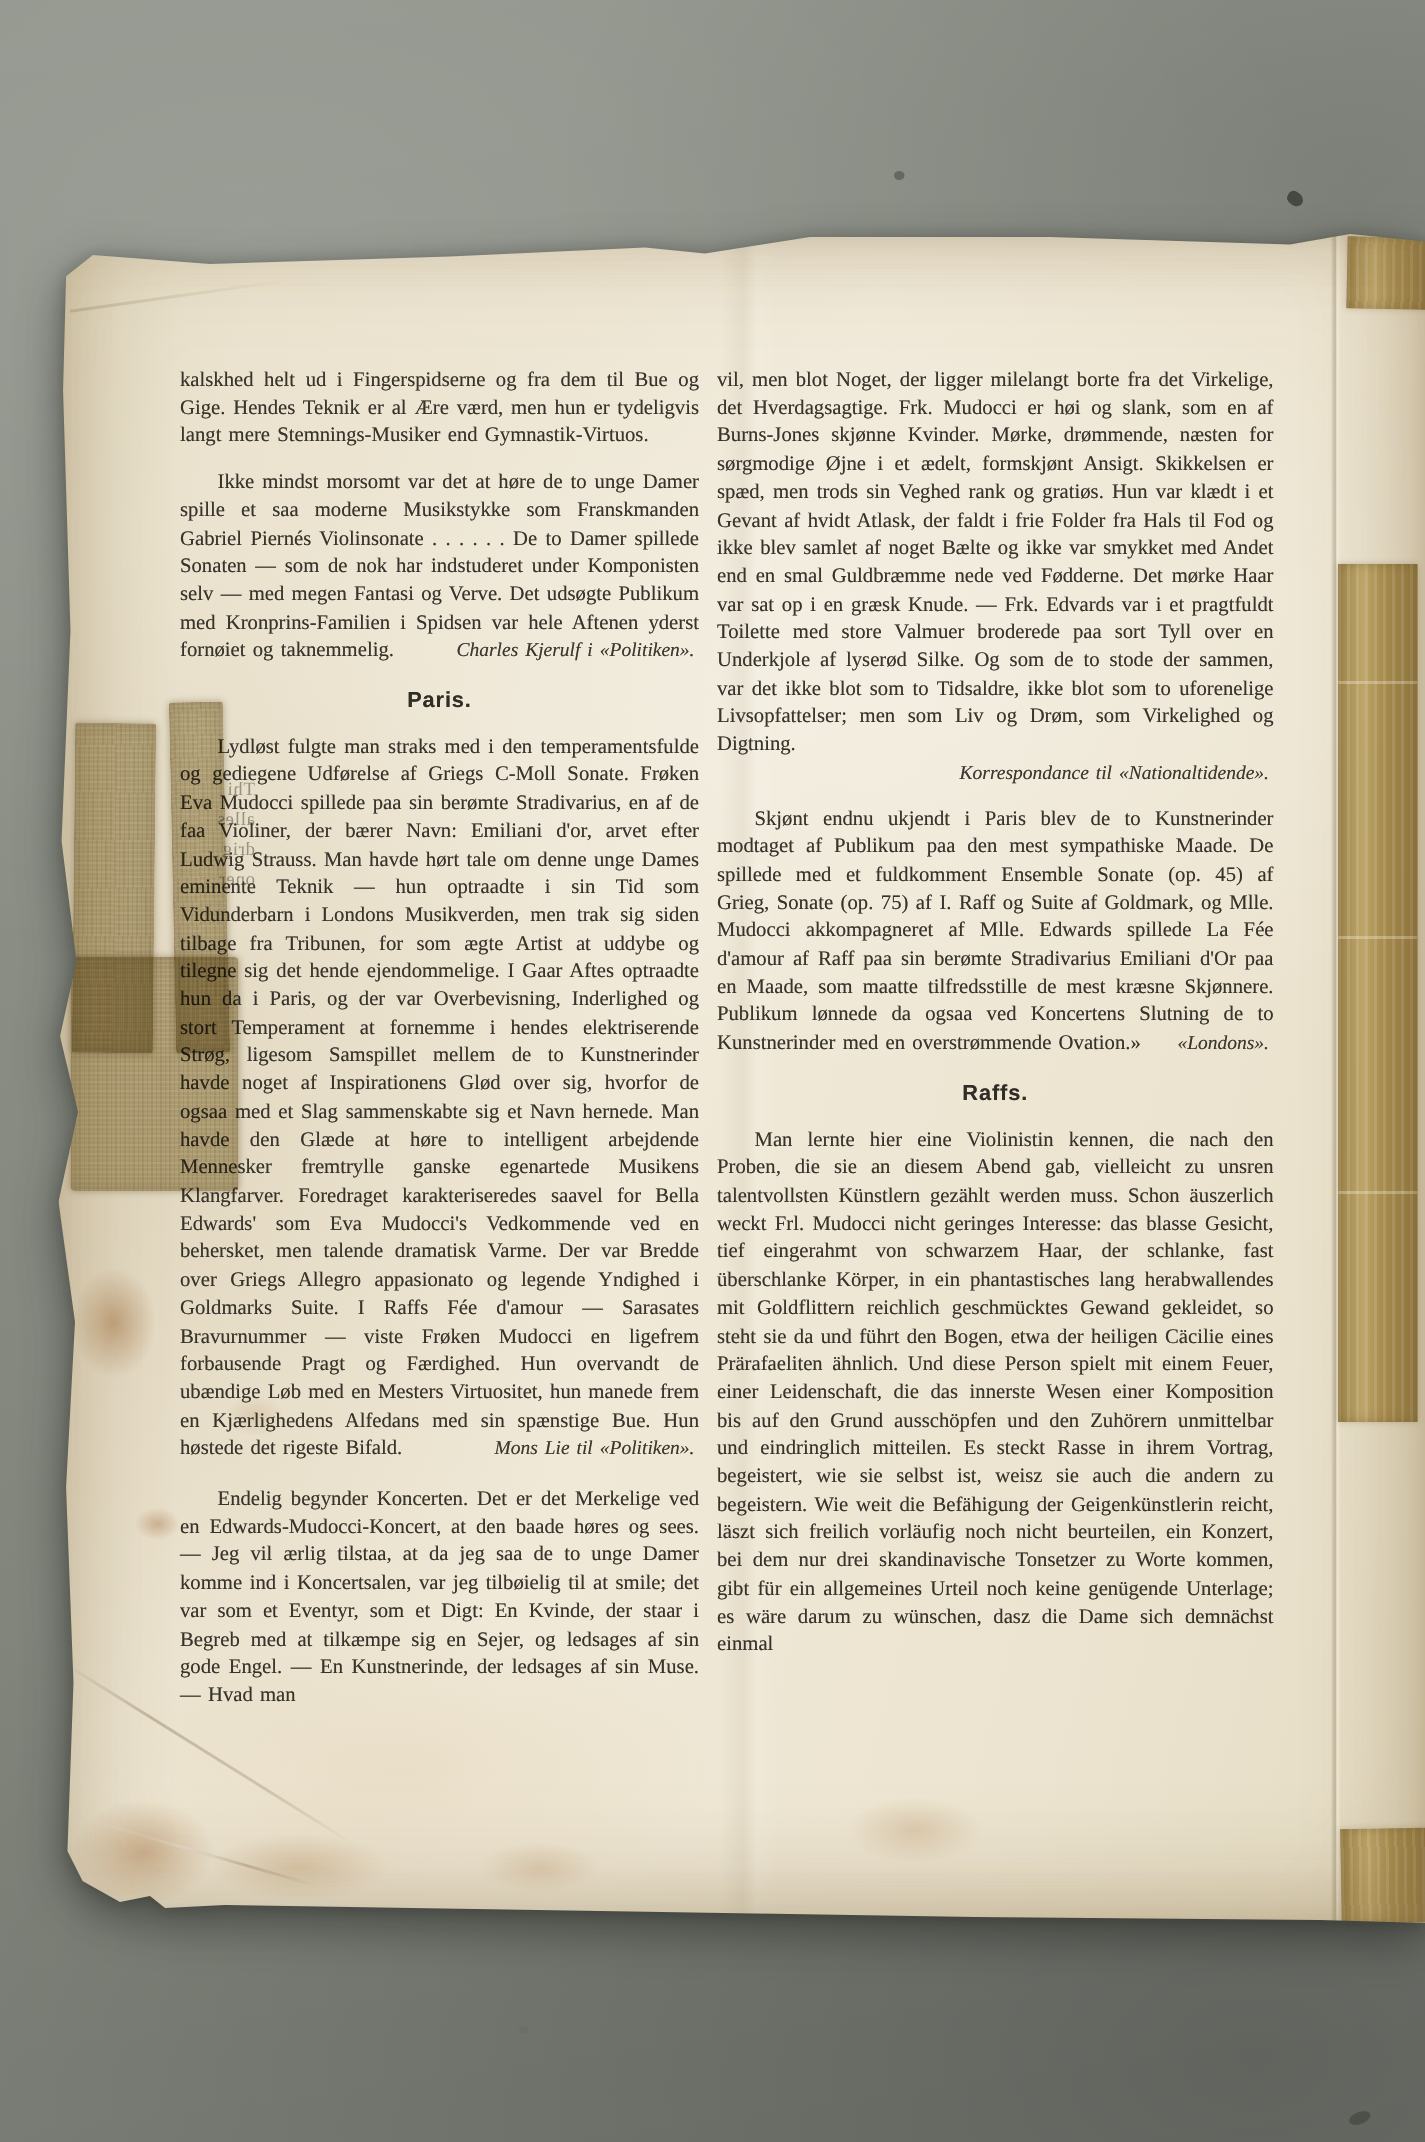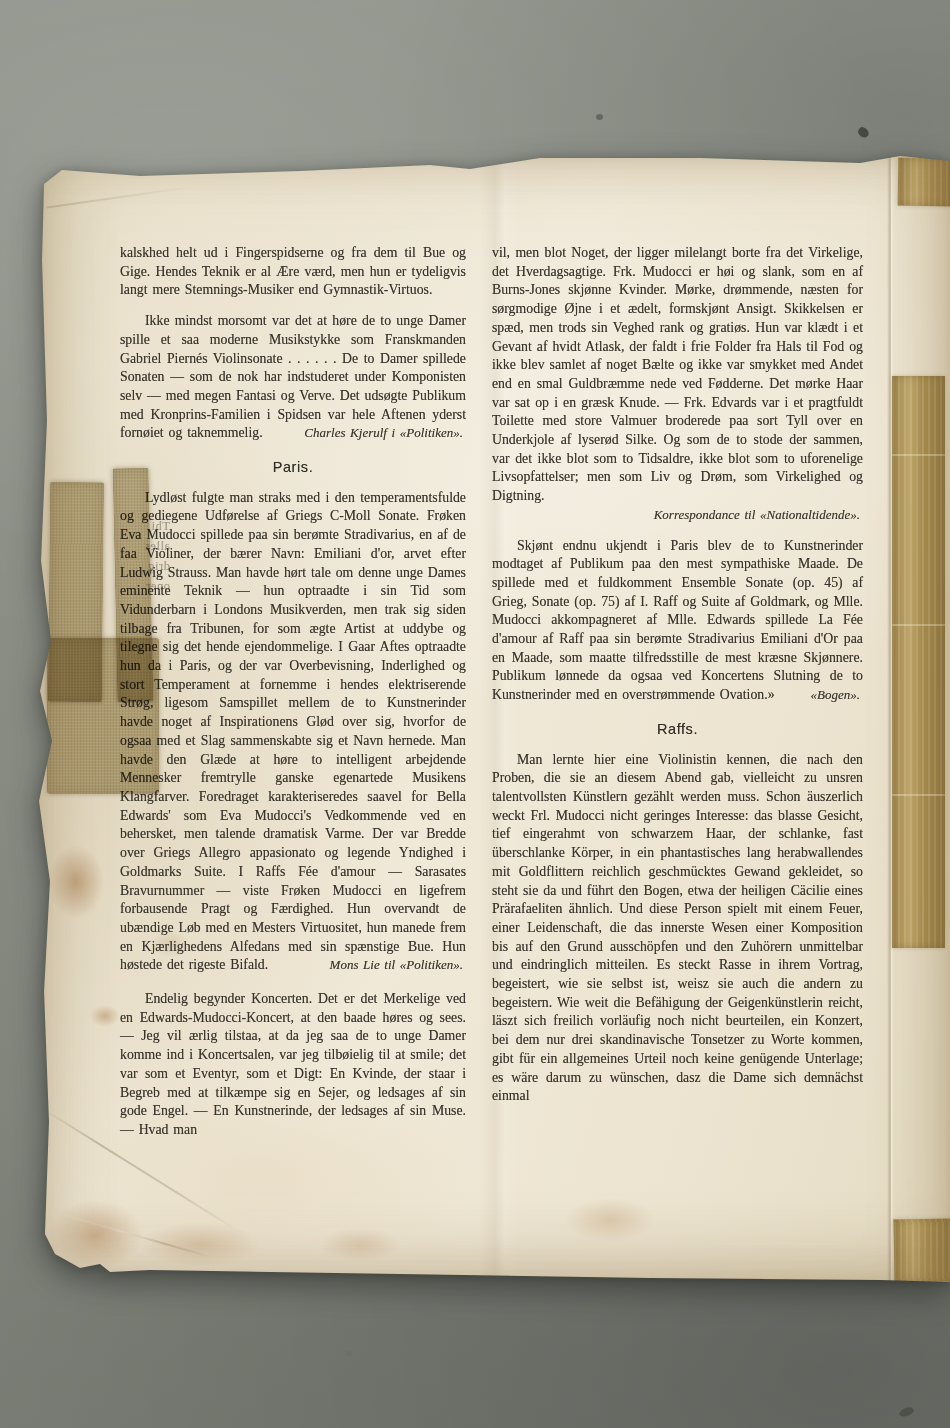--- a/index.html
+++ b/index.html
@@ -98,25 +98,25 @@
     transform:scaleX(-1);color:rgba(72,68,58,.5);
     font-size:12.5px;line-height:20px;letter-spacing:.5px;pointer-events:none;
   }
 
   .col{
     position:absolute;top:88px;color:#38342c;
     font-size:13.8px;line-height:18.7px;word-spacing:.10em;
     text-shadow:0 0 .4px rgba(56,52,44,.55);
   }
   .col-left{left:84px;width:346px;}
-  .col-right{left:456px;width:371px;}
+  .col-right{left:442px;width:371px;}
   .paragraph{text-align:justify;margin:0;}
   .paragraph.indent{text-indent:25px;margin-top:12px;}
   .heading{
-    font-family:"Liberation Sans", sans-serif;font-weight:400;
+    font-family:"Liberation Sans", sans-serif;font-weight:700;
     font-size:14.5px;letter-spacing:.6px;text-align:center;
     margin:3px 0 4px;color:#302c26;text-indent:0;
   }
   .attribution{
     font-style:italic;font-size:13px;text-align:right;
     padding-right:3px;margin:0 0 15px;color:#3c372f;
   }
   .attribution.inline-attr{margin-top:-18.7px;}
   .attribution.own-line{margin-bottom:8px;}
 </style>
@@ -161,21 +161,21 @@
           <div class="attribution inline-attr">Charles Kjerulf i «Politiken».</div>
           <div class="heading">Paris.</div>
           <div class="paragraph indent">Lydløst fulgte man straks med i den temperamentsfulde og gediegene Udførelse af Griegs C-Moll Sonate. Frøken Eva Mudocci spillede paa sin berømte Stradivarius, en af de faa Violiner, der bærer Navn:  Emiliani d'or, arvet efter Ludwig Strauss.  Man havde hørt tale om denne unge Dames eminente Teknik — hun optraadte i sin Tid som Vidunderbarn i Londons Musikverden, men trak sig siden tilbage fra Tribunen, for som ægte Artist at uddybe og tilegne sig det hende ejendommelige.  I Gaar Aftes optraadte hun da i Paris, og der var Overbevisning, Inderlighed og stort Temperament at fornemme i hendes elektriserende Strøg, ligesom Samspillet mellem de to Kunstnerinder havde noget af Inspirationens Glød over sig, hvorfor de ogsaa med et Slag sammenskabte sig et Navn hernede.  Man havde den Glæde at høre to intelligent arbejdende Mennesker fremtrylle ganske egenartede Musikens Klangfarver. Foredraget karakteriseredes saavel for Bella Edwards' som Eva Mudocci's Vedkommende ved en behersket, men talende dramatisk Varme.  Der var Bredde over Griegs Allegro appasionato og legende Yndighed i Goldmarks Suite.  I Raffs Fée d'amour — Sarasates Bravurnummer — viste Frøken Mudocci en ligefrem forbausende Pragt og Færdighed.  Hun overvandt de ubændige Løb med en Mesters Virtuositet, hun manede frem en Kjærlighedens Alfedans med sin spænstige Bue. Hun høstede det rigeste Bifald.</div>
           <div class="attribution inline-attr">Mons Lie til «Politiken».</div>
           <div class="paragraph indent">Endelig begynder Koncerten.  Det er det Merkelige ved en Edwards-Mudocci-Koncert, at den baade høres og sees. — Jeg vil ærlig tilstaa, at da jeg saa de to unge Damer komme ind i Koncertsalen, var jeg tilbøielig til at smile; det var som et Eventyr, som et Digt:  En Kvinde, der staar i Begreb med at tilkæmpe sig en Sejer, og ledsages af sin gode Engel. — En Kunstnerinde, der ledsages af sin Muse. — Hvad man</div>
         </div>
       <div class="col col-right" id="col-right">
           <div class="paragraph">vil, men blot Noget, der ligger milelangt borte fra det Virkelige, det Hverdagsagtige.  Frk. Mudocci er høi og slank, som en af Burns-Jones skjønne Kvinder. Mørke, drømmende, næsten for sørgmodige Øjne i et ædelt, formskjønt Ansigt.  Skikkelsen er spæd, men trods sin Veghed rank og gratiøs.  Hun var klædt i et Gevant af hvidt Atlask, der faldt i frie Folder fra Hals til Fod og ikke blev samlet af noget Bælte og ikke var smykket med Andet end en smal Guldbræmme nede ved Fødderne.  Det mørke Haar var sat op i en græsk Knude. — Frk. Edvards var i et pragtfuldt Toilette med store Valmuer broderede paa sort Tyll over en Underkjole af lyserød Silke.  Og som de to stode der sammen, var det ikke blot som to Tidsaldre, ikke blot som to uforenelige Livsopfattelser; men som Liv og Drøm, som Virkelighed og Digtning.</div>
           <div class="attribution own-line">Korrespondance til «Nationaltidende».</div>
           <div class="paragraph indent">Skjønt endnu ukjendt i Paris blev de to Kunstnerinder modtaget af Publikum paa den mest sympathiske Maade.  De spillede med et fuldkomment Ensemble Sonate (op. 45) af Grieg, Sonate (op. 75) af I. Raff og Suite af Goldmark, og Mlle. Mudocci akkompagneret af Mlle. Edwards spillede La Fée d'amour af Raff paa sin berømte Stradivarius Emiliani d'Or paa en Maade, som maatte tilfredsstille de mest kræsne Skjønnere.  Publikum lønnede da ogsaa ved Koncertens Slutning de to Kunstnerinder med en overstrømmende Ovation.»</div>
-          <div class="attribution inline-attr">«Bogen».</div>
+          <div class="attribution inline-attr">«Londons».</div>
           <div class="heading">Raffs.</div>
           <div class="paragraph indent">Man lernte hier eine Violinistin kennen, die nach den Proben, die sie an diesem Abend gab, vielleicht zu unsren talentvollsten Künstlern gezählt werden muss. Schon äuszerlich weckt Frl. Mudocci nicht geringes Interesse:  das blasse Gesicht, tief eingerahmt von schwarzem Haar, der schlanke, fast überschlanke Körper, in ein phantastisches lang herabwallendes mit Goldflittern reichlich geschmücktes Gewand gekleidet, so steht sie da und führt den Bogen, etwa der heiligen Cäcilie eines Prärafaeliten ähnlich.  Und diese Person spielt mit einem Feuer, einer Leidenschaft, die das innerste Wesen einer Komposition bis auf den Grund ausschöpfen und den Zuhörern unmittelbar und eindringlich mitteilen.  Es steckt Rasse in ihrem Vortrag, begeistert, wie sie selbst ist, weisz sie auch die andern zu begeistern.  Wie weit die Befähigung der Geigenkünstlerin reicht, läszt sich freilich vorläufig noch nicht beurteilen, ein Konzert, bei dem nur drei skandinavische Tonsetzer zu Worte kommen, gibt für ein allgemeines Urteil noch keine genügende Unterlage; es wäre darum zu wünschen, dasz die Dame sich demnächst einmal</div>
         </div>
 
       <div class="tape tape-cloth tca"></div>
       <div class="tape tape-cloth tcb"></div>
       <div class="tape tape-cloth tcc"></div>
       <div class="tape tape-gold tg1"></div>
       <div class="tape tape-gold tg2"></div>
       <div class="tape tape-gold tg3"></div>

